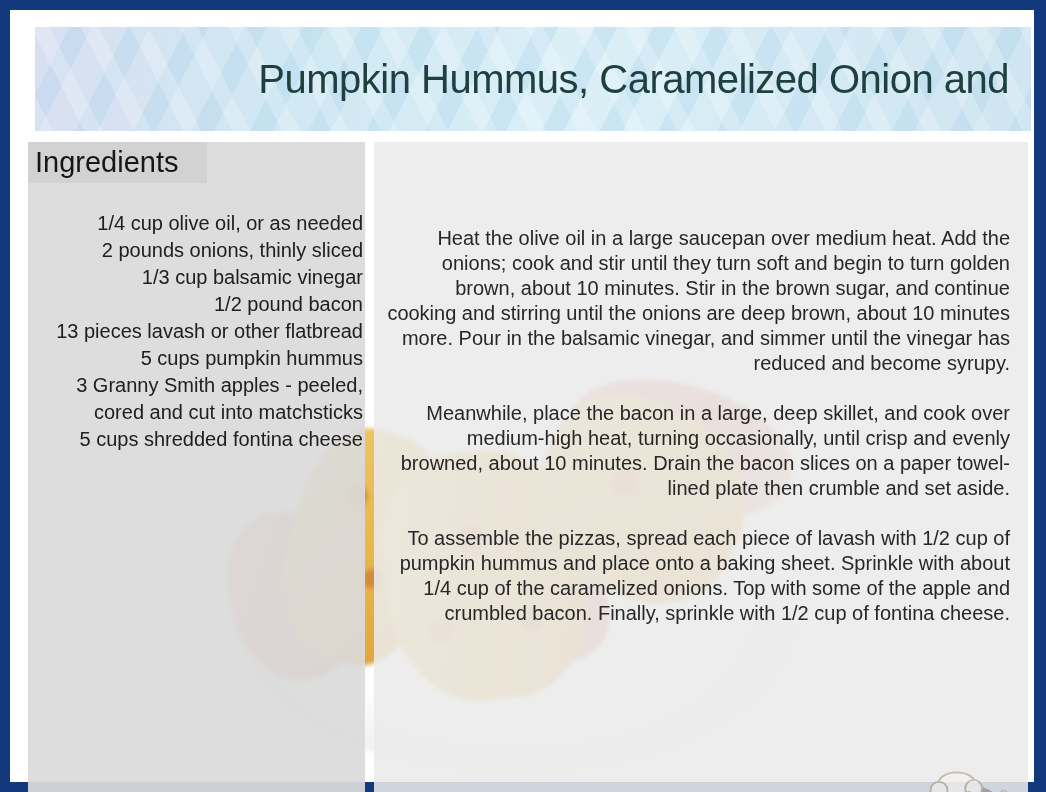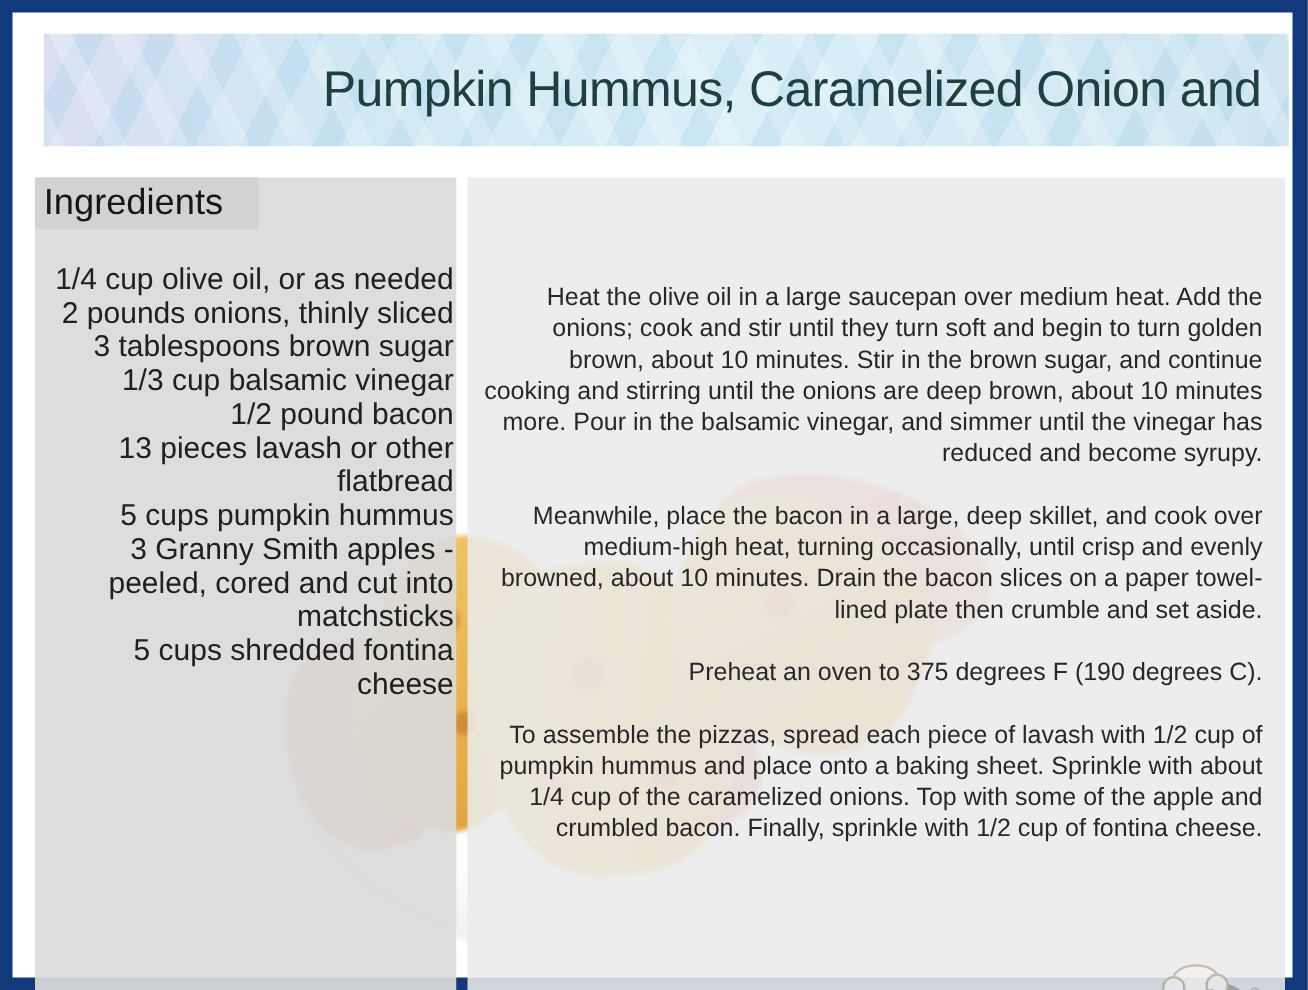--- a/index.html
+++ b/index.html
@@ -9,21 +9,21 @@
     background:#11397b;
     font-family:"Liberation Sans", sans-serif;
     overflow:hidden;
   }
   .inner{
     position:absolute;left:10px;top:10px;width:1024px;height:772px;
     background:#ffffff;
   }
   
   .banner{
-    position:absolute;left:25px;top:17px;width:996px;height:90px;
+    position:absolute;left:25px;top:17px;width:996px;height:104px;
     display:flex;align-items:center;justify-content:flex-end;
     background:
       repeating-linear-gradient(63deg, rgba(255,255,255,0.22) 0 16px, rgba(255,255,255,0) 16px 44px),
       repeating-linear-gradient(-63deg, rgba(167,209,233,0.30) 0 20px, rgba(167,209,233,0) 20px 52px),
       linear-gradient(90deg,#d9dff1 0%,#d0e8f3 25%,#dbeff7 55%,#cfe5f1 100%);
   }
   .banner .title{
     font-size:40px;letter-spacing:-0.5px;
     color:#1e4140;
     padding-right:22px;
@@ -78,21 +78,21 @@
     padding-left:7px;box-sizing:border-box;
   }
   .panel-ingredients .heading-box{width:179px;background:#d2d2d2;}
   .panel-directions .heading-box{width:147px;background:#e3e3e3;}
   .heading-box .heading{font-size:29px;color:#161616;}
   .panel-body{
     position:relative;z-index:2;
     padding:68px 18px 0 7px;
     color:#202020;
   }
-  .panel-ingredients .panel-body{padding:68px 2px 0 7px;font-size:24px;line-height:27px;}
+  .panel-ingredients .panel-body{padding:68px 2px 0 7px;font-size:20px;line-height:27px;}
   .panel-directions .panel-body{font-size:20px;line-height:25px;}
   .panel-directions .panel-body p{margin:16px 0 25px 0;color:#272727;}
   .ingredient{margin:0;}
   
   .chef{
     position:absolute;right:-2px;bottom:2px;width:122px;height:122px;
     z-index:1;opacity:0.52;
   }
 </style>
 </head>
@@ -115,21 +115,20 @@
       <div class="title">Pumpkin Hummus, Caramelized Onion and</div>
     </div>
 
     <div class="panel panel-ingredients">
       <div class="heading-box">
         <span class="heading">Ingredients</span>
       </div>
       <div class="panel-body">
         <div class="ingredient">1/4 cup olive oil, or as needed</div>
         <div class="ingredient">2 pounds onions, thinly sliced</div>
-        <div class="ingredient">3 tablespoons brown sugar</div>
         <div class="ingredient">1/3 cup balsamic vinegar</div>
         <div class="ingredient">1/2 pound bacon</div>
         <div class="ingredient">13 pieces lavash or other flatbread</div>
         <div class="ingredient">5 cups pumpkin hummus</div>
         <div class="ingredient">3 Granny Smith apples - peeled, cored and cut into matchsticks</div>
         <div class="ingredient">5 cups shredded fontina cheese</div>
       </div>
     </div>
 
     <div class="panel panel-directions">
@@ -154,19 +153,18 @@
         <circle cx="33" cy="30" r="9" fill="#f8f6f1" stroke="#a08f7b" stroke-width="2"></circle>
         <circle cx="70" cy="28" r="9" fill="#f8f6f1" stroke="#a08f7b" stroke-width="2"></circle>
         <path d="M39 36 l27 -4 l2.5 14 l-27 4 z" fill="#f8f6f1" stroke="#a08f7b" stroke-width="2"></path>
         <path d="M46 50 q3 2.5 6 0 M60 49 q3 2.5 6 0" stroke="#6b5a47" stroke-width="1.6" fill="none"></path>
         <circle cx="56" cy="56" r="4.5" fill="#eccfae" stroke="#a08f7b" stroke-width="1.2"></circle>
         <path d="M56 61 q-8 -5 -15 1.5 q7 6.5 15 2.5 q8 4 15 -2.5 q-7 -6.5 -15 -1.5 z" fill="#ddd2c2" stroke="#8d7c69" stroke-width="1.4"></path>
       </svg>
       <div class="panel-body">
         <p>Heat the olive oil in a large saucepan over medium heat. Add the onions; cook and stir until they turn soft and begin to turn golden brown, about 10 minutes. Stir in the brown sugar, and continue cooking and stirring until the onions are deep brown, about 10 minutes more. Pour in the balsamic vinegar, and simmer until the vinegar has reduced and become syrupy.</p>
         <p>Meanwhile, place the bacon in a large, deep skillet, and cook over medium-high heat, turning occasionally, until crisp and evenly browned, about 10 minutes. Drain the bacon slices on a paper towel-lined plate then crumble and set aside.</p>
-        <p>Preheat an oven to 375 degrees F (190 degrees C).</p>
         <p>To assemble the pizzas, spread each piece of lavash with 1/2 cup of pumpkin hummus and place onto a baking sheet. Sprinkle with about 1/4 cup of the caramelized onions. Top with some of the apple and crumbled bacon. Finally, sprinkle with 1/2 cup of fontina cheese.</p>
       </div>
     </div>
 
   </div>
 </div>
 
 </body></html>

